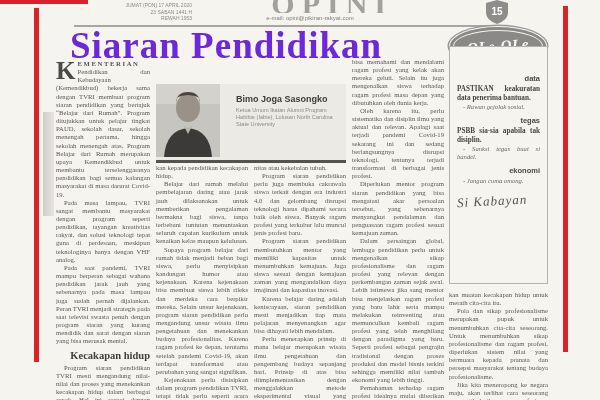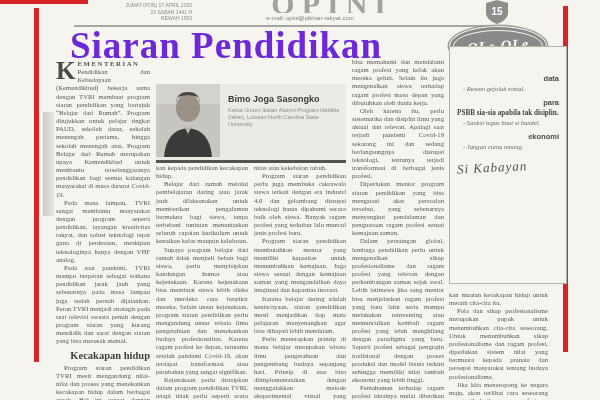--- a/index.html
+++ b/index.html
@@ -35,42 +35,42 @@
        box-shadow:0 0 0 1px #f6f4ef,0 0 0 2.5px #9b9997;}
   .oleole .inner{position:absolute;left:3px;top:3px;right:3px;bottom:3px;border:1.5px solid #f2f0ec;
        border-radius:50%;display:flex;align-items:center;justify-content:center;}
   .oleole .txt{color:#fbfaf8;font-weight:bold;font-style:italic;font-size:15px;letter-spacing:.5px;
        transform:rotate(-4deg);}
 
   
   .authorbox{left:156px;top:84px;width:190px;height:76px;background:#eceae5;
        border-bottom:3px solid #55534f;display:flex;}
   .photo{width:64px;height:73px;flex:0 0 64px;}
-  .authtext{padding:10px 4px 0 8px;}
+  .authtext{padding:10px 4px 0 16px;}
   .authname{font-family:"Liberation Sans",sans-serif;font-weight:bold;font-size:9px;color:#3e3c38;}
   .authtitle{font-family:"Liberation Sans",sans-serif;font-size:5.6px;line-height:7px;
        color:#8d8b86;margin-top:3px;}
 
   
   .col{position:absolute;overflow:hidden;font-size:6.7px;line-height:8.15px;text-align:justify;}
   .para{margin:0;text-indent:8px;}
   .para.noindent{text-indent:0;}
   .dropcap{float:left;font-size:25px;line-height:21px;font-weight:bold;color:#4c4a45;
        margin:0 2px 0 0;}
   .lead{letter-spacing:1.6px;font-weight:bold;color:#55534f;}
   .subhead{font-size:10.5px;font-weight:bold;color:#413f3b;margin:7px 0 3px;text-indent:0;
        text-align:right;}
   #col1{left:56px;top:60px;width:94px;height:340px;}
   #col2{left:156px;top:164px;width:92px;height:236px;}
   #col3{left:254px;top:164px;width:92px;height:236px;}
   #col4{left:352px;top:58px;width:92px;height:342px;}
   #col5{left:449px;top:291px;width:99px;height:109px;}
 
   
-  .sidebox{left:449px;top:46px;width:118px;height:238px;border:1px solid #b4b2ad;
+  .sidebox{left:449px;top:46px;width:99px;height:238px;border:1px solid #b4b2ad;
        background:#f6f4ef;padding:22px 7px 0 7px;box-sizing:border-box;}
   .side-topic{font-family:"Liberation Sans",sans-serif;font-weight:bold;font-size:7.5px;
        color:#4c4a45;text-align:right;margin:5px 0 2px;}
   .side-stmt{font-weight:bold;font-size:7.2px;line-height:8.6px;color:#474541;
        text-align:justify;margin:0;}
   .side-resp{font-style:italic;font-size:6.6px;line-height:8px;color:#6b6964;margin:1px 0 0;
        text-align:justify;text-indent:6px;}
   .signature{font-style:italic;font-size:13px;color:#55534f;margin-top:8px;
        transform:rotate(-3deg);letter-spacing:1px;}
 </style>
@@ -149,22 +149,23 @@
 <div id="col4" class="col">
   <p class="para noindent">bisa memahami dan mendalami ragam profesi yang kelak akan mereka geluti. Selain itu juga mengenalkan siswa terhadap ragam profesi masa depan yang dibutuhkan oleh dunia kerja.</p>
   <p class="para">Oleh karena itu, perlu sistematika dan disiplin ilmu yang aktual dan relevan. Apalagi saat terjadi pandemi Covid-19 sekarang ini dan sedang berlangsungnya disrupsi teknologi, tentunya terjadi transformasi di berbagai jenis profesi.</p>
   <p class="para">Diperlukan mentor program siaran pendidikan yang bisa mengatasi akar persoalan tersebut, yang sebenarnya menyangkut pendalaman dan penguasaan ragam profesi sesuai kemajuan zaman.</p>
   <p class="para">Dalam persaingan global, lembaga pendidikan perlu untuk mengenalkan sikap profesionalisme dan ragam profesi yang relevan dengan perkembangan zaman sejak awal. Lebih istimewa jika sang mentor bisa menjelaskan ragam profesi yang baru lahir serta mampu melakukan reinventing atau memunculkan kembali ragam profesi yang telah menghilang dengan paradigma yang baru. Seperti profesi sebagai pengrajin tradisional dengan proses produksi dan model bisnis terkini sehingga memiliki nilai tambah ekonomi yang lebih tinggi.</p>
   <p class="para">Pemahaman terhadap ragam profesi idealnya mulai diberikan kepada para siswa sejak dini. Para siswa tak sekadar dipacu menguasai</p>
 </div>
 
 <div class="abs sidebox">
   <div class="side-topic">data</div>
+  <p class="side-stmt">PASTIKAN keakuratan data penerima bantuan.</p>
   <p class="side-resp">- Rawan gejolak sosial.</p>
-  <div class="side-topic">para</div>
+  <div class="side-topic">tegas</div>
   <p class="side-stmt">PSBB sia-sia apabila tak disiplin.</p>
   <p class="side-resp">- Sanksi tegas buat si bandel.</p>
   <div class="side-topic">ekonomi</div>
   <p class="side-resp">- Jangan cuma omong.</p>
   <div class="signature">Si Kabayan</div>
 </div>
 
 <div id="col5" class="col">
   <p class="para noindent">kan muatan kecakapan hidup untuk meraih cita-cita itu.</p>
   <p class="para">Pola dan sikap profesionalisme merupakan pupuk untuk menumbuhkan cita-cita seseorang. Untuk menumbuhkan sikap profesionalisme dan ragam profesi, diperlukan sistem nilai yang bermuara kepada pranata dan persepsi masyarakat tentang budaya profesionalisme.</p>

